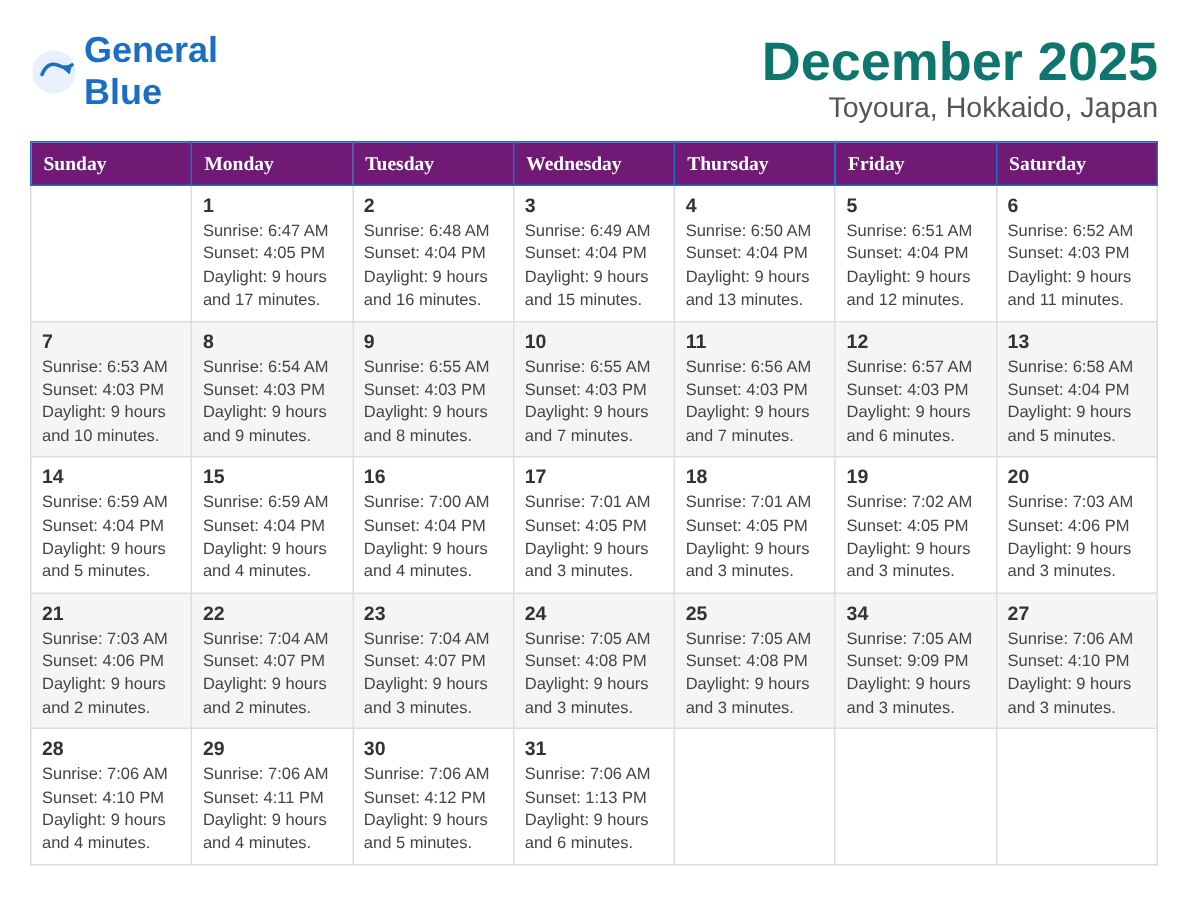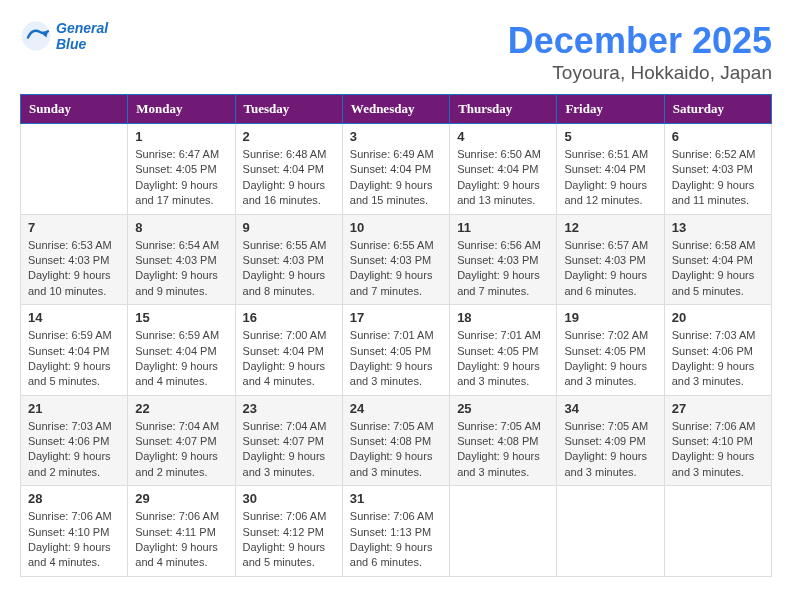--- a/index.html
+++ b/index.html
@@ -14,40 +14,39 @@
       display: flex;
       justify-content: space-between;
       align-items: flex-start;
       margin-bottom: 10px;
     }
     .logo {
       display: flex;
       align-items: center;
     }
     .logo-text {
-      font-size: 14px;
+      font-size: 24px;
       font-weight: bold;
       color: #333;
-      font-style: italic;
     }
     .logo-text span {
       color: #1a6fc4;
     }
     .logo-icon {
       width: 32px;
       height: 32px;
       margin-right: 4px;
     }
     .title-block {
       text-align: right;
     }
     .month-title {
       font-size: 36px;
       font-weight: bold;
-      color: #3b82f6;
+      color: #0f766e;
     }
     .location {
       font-size: 19px;
       color: #555;
     }
     .calendar {
       width: 100%;
       border-collapse: collapse;
       border: 1px solid #ccc;
     }
@@ -336,21 +335,21 @@
         <div class="day-info">
           <span>Sunrise: 7:05 AM</span><br>
           <span>Sunset: 4:08 PM</span><br>
           <span>Daylight: 9 hours and 3 minutes.</span>
         </div>
         </td>
         <td>
         <span class="day-number">34</span>
         <div class="day-info">
           <span>Sunrise: 7:05 AM</span><br>
-          <span>Sunset: 4:09 PM</span><br>
+          <span>Sunset: 9:09 PM</span><br>
           <span>Daylight: 9 hours and 3 minutes.</span>
         </div>
         </td>
         <td>
         <span class="day-number">27</span>
         <div class="day-info">
           <span>Sunrise: 7:06 AM</span><br>
           <span>Sunset: 4:10 PM</span><br>
           <span>Daylight: 9 hours and 3 minutes.</span>
         </div>

